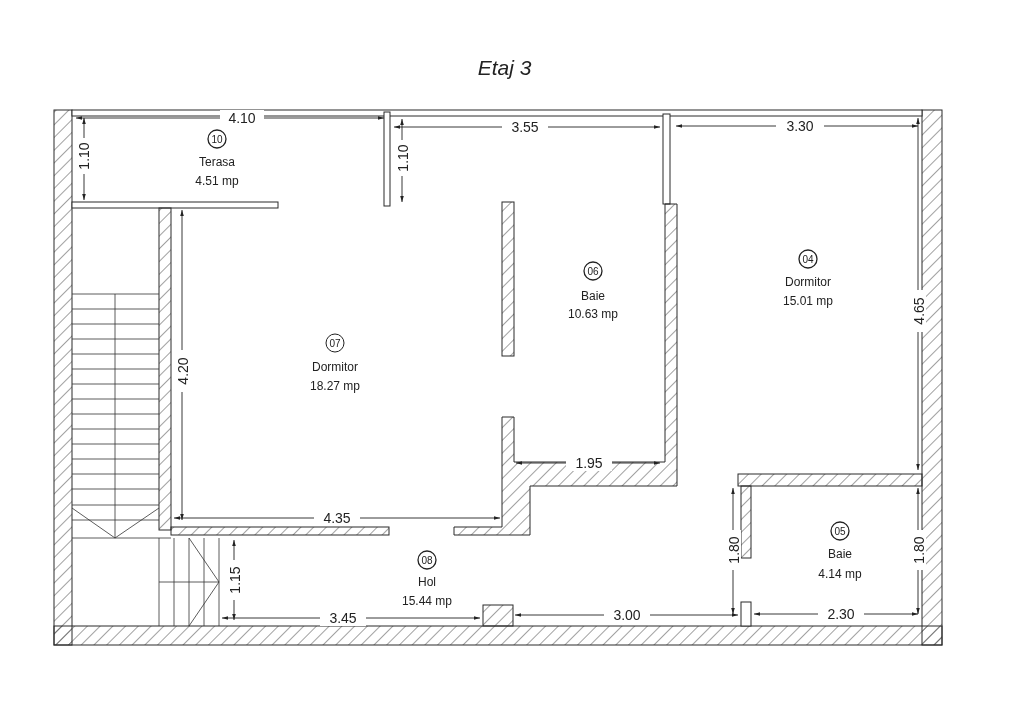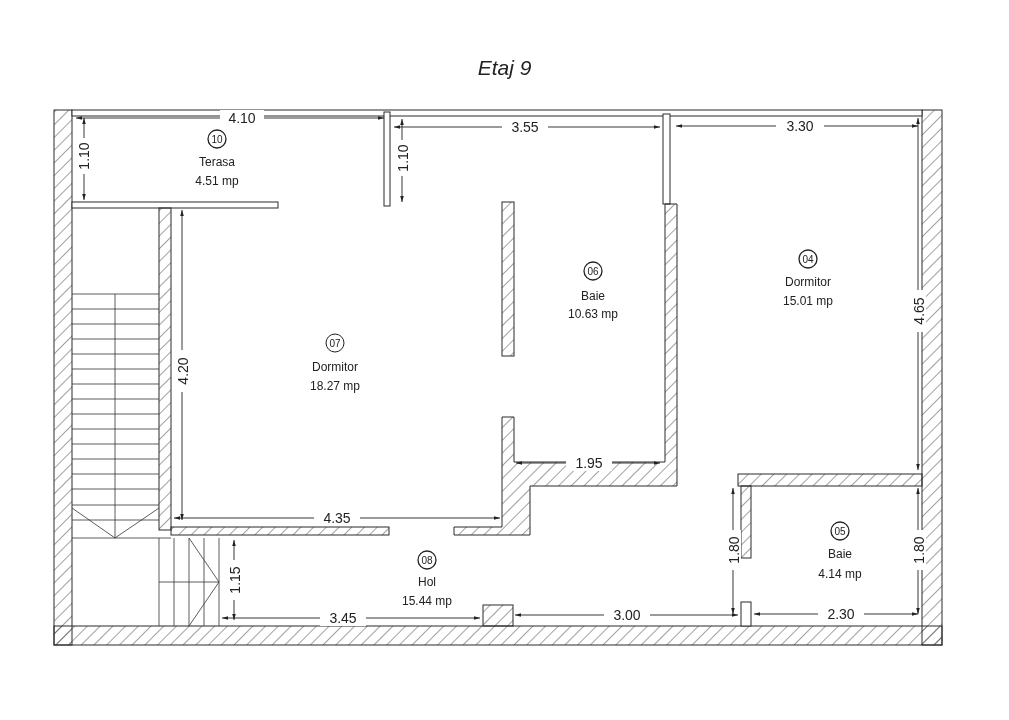--- a/index.html
+++ b/index.html
@@ -8,21 +8,21 @@
   .title { position:absolute; left:0; width:1009px; top:56px; text-align:center; font-style:italic; font-size:21px; color:#222; }
   .lbl { font-family:"Liberation Sans", sans-serif; fill:#222; }
   .room-name { font-size:12px; }
   .room-area { font-size:12px; }
   .num { font-size:10px; }
   .dim { font-size:14px; }
 </style>
 </head>
 <body>
 
-<div class="title">Etaj 9</div>
+<div class="title">Etaj 3</div>
 
 <svg id="plan" viewBox="0 0 1009 720" xmlns="http://www.w3.org/2000/svg">
   <defs>
     <pattern id="hatch" patternUnits="userSpaceOnUse" width="9" height="9" patternTransform="rotate(45)">
       <line x1="0" y1="0" x2="0" y2="9" stroke="#444" stroke-width="1"></line>
     </pattern>
     <marker id="arr" viewBox="0 0 10 10" refX="10" refY="5" markerWidth="7" markerHeight="7" orient="auto-start-reverse">
       <path d="M0,2 L10,5 L0,8 z" fill="#222"></path>
     </marker>
   </defs>

